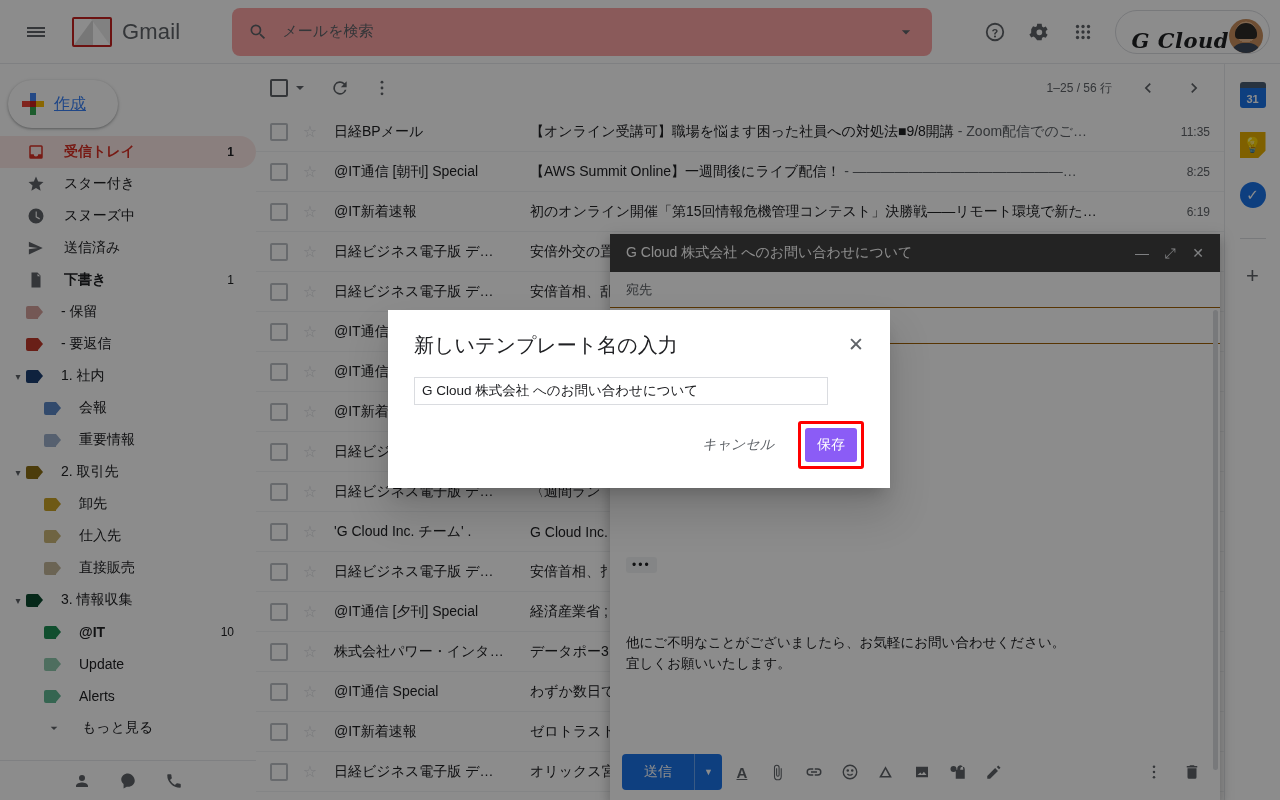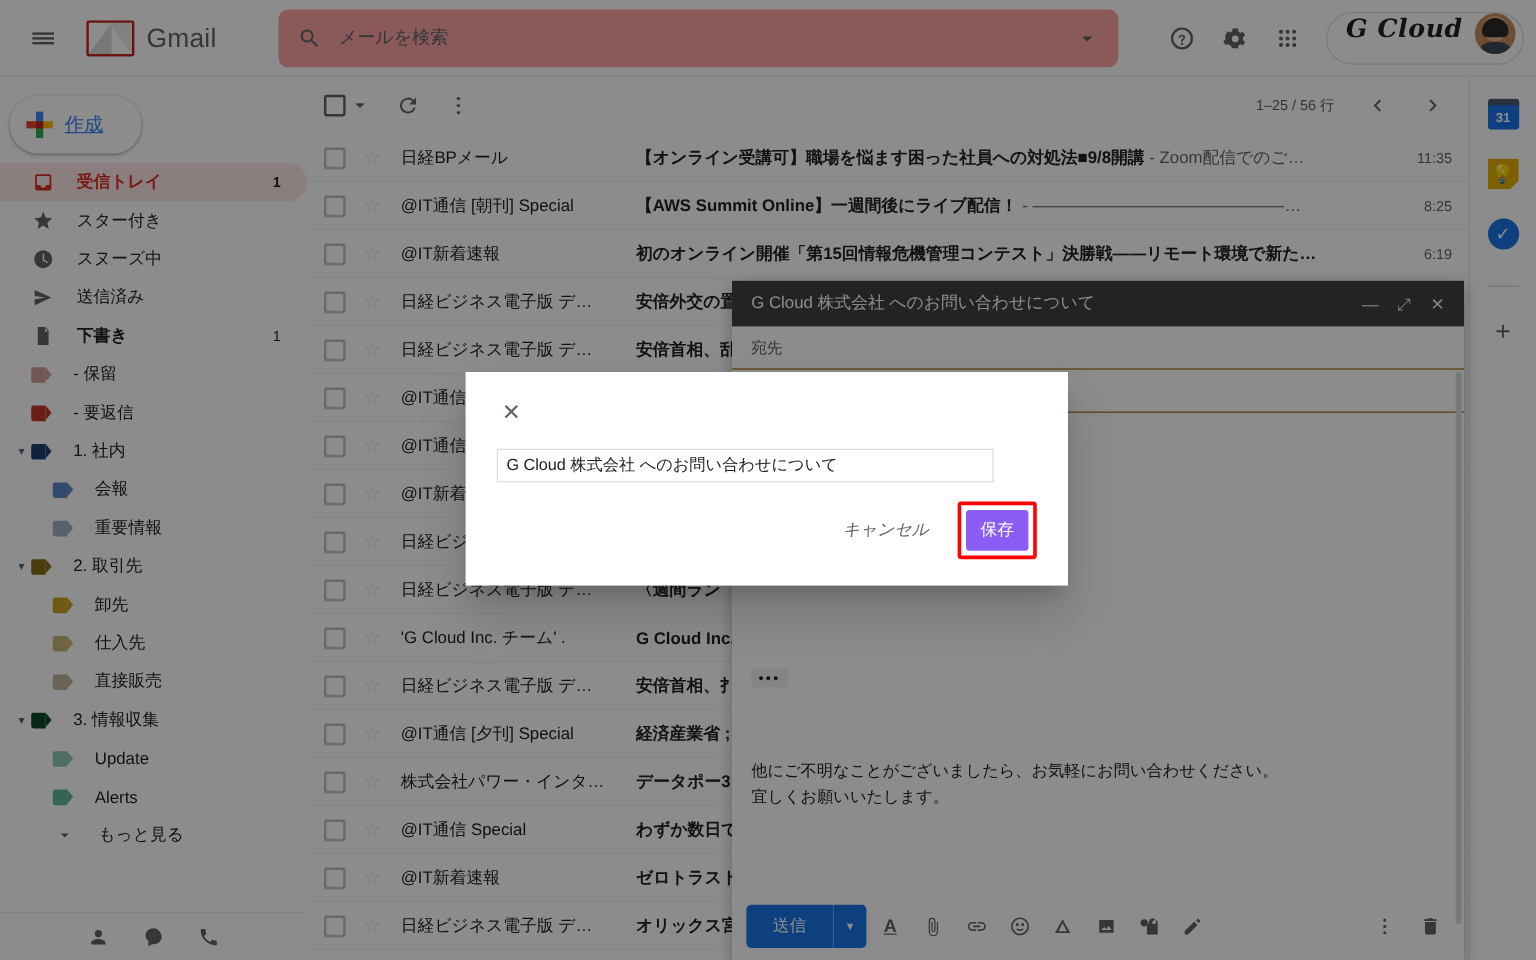--- a/index.html
+++ b/index.html
@@ -47,21 +47,21 @@
     margin-left: 52px; width: 700px; height: 48px; background:#fca5a5;
     border-radius: 8px; display:flex; align-items:center; padding: 0 16px;
   }
   .searchbar .ph { margin-left: 14px; color:#5f6368; font-size: 15px; flex:1; }
   .icon-btn {
     width: 40px; height: 40px; border-radius: 50%;
     display:flex; align-items:center; justify-content:center; color:#5f6368;
   }
   .header-right { margin-left: auto; display:flex; align-items:center; gap: 4px; padding-right: 10px; }
   .acct-chip {
-    display:flex; align-items:flex-start; gap: 10px; height: 44px;
+    display:flex; align-items:flex-end; height: 44px;
     border: 1px solid #dadce0; border-radius: 24px; padding: 0 6px 0 16px; margin-left: 8px;
   }
   .acct-name { font-family: "DejaVu Serif", serif; font-style: italic; font-weight: bold;
     font-size: 21px; color: #202124; letter-spacing: .5px; }
   .avatar {
     width: 34px; height: 34px; border-radius: 50%; overflow:hidden; position: relative;
     background: radial-gradient(circle at 50% 38%, #e8b98e 0 38%, #c98f5d 39% 100%);
   }
   .avatar::before {
     content:""; position:absolute; left:50%; top:4px; transform:translateX(-50%);
@@ -140,21 +140,21 @@
   .mail-row {
     height: 40px; display:flex; align-items:center; border-bottom: 1px solid #f1f3f4;
     font-size: 14px; color:#202124; padding-left: 14px;
   }
   .mrow-cb { width: 18px; height: 18px; border: 2px solid #bdc1c6; border-radius: 2px; flex:none; }
   .mrow-star { width: 20px; margin-left: 12px; color:#dadce0; font-size: 16px; flex:none;
     display:flex; align-items:center; justify-content:center; }
   .mrow-sender { width: 196px; margin-left: 14px; flex:none; white-space:nowrap;
     overflow:hidden; text-overflow:ellipsis; }
   .mrow-subject { flex: 1; white-space: nowrap; overflow: hidden; color:#5f6368; padding-right: 12px; }
-  .mrow-subject b { color:#202124; font-weight: bold; }
+  .mrow-subject b { color:#202124; font-weight: normal; }
   .mrow-time { width: 60px; text-align: right; padding-right: 14px; font-size: 12px; color:#5f6368; flex:none; }
 
   
   .right-rail {
     position:absolute; top: 64px; right: 0; width: 56px; height: 736px;
     background:#fff; border-left: 1px solid #e8eaed; z-index: 3;
     display:flex; flex-direction: column; align-items:center; padding-top: 18px; gap: 24px;
   }
   .rail-cal { width: 26px; height: 26px; border-radius: 3px; background:#1a73e8;
     color:#fff; font-size: 11px; font-weight: bold; display:flex; align-items:flex-end;
@@ -417,20 +417,28 @@
         </div>
         <div class="nav-item">
           <div class="caret">▾</div>
           <div class="tag" style="color: rgb(11, 74, 47);">
             <span class="body" style="background:#0b4a2f"></span>
             <span class="tip"></span>
           </div>
           <div class="label">3. 情報収集</div>
           <div class="count"></div>
         </div>
+        <div class="nav-item indent bold">
+          <div class="tag" style="color: rgb(30, 142, 84);">
+            <span class="body" style="background:#1e8e54"></span>
+            <span class="tip"></span>
+          </div>
+          <div class="label">@IT</div>
+          <div class="count">10</div>
+        </div>
         <div class="nav-item indent">
           <div class="tag" style="color: rgb(143, 201, 173);">
             <span class="body" style="background:#8fc9ad"></span>
             <span class="tip"></span>
           </div>
           <div class="label">Update</div>
           <div class="count"></div>
         </div>
         <div class="nav-item indent">
           <div class="tag" style="color: rgb(98, 184, 148);">
@@ -708,20 +716,21 @@
         </div>
       </div>
     </div>
     <div class="compose-scroll"></div>
   </div>
 
   <div class="dimmer"></div>
 
   <div class="modal">
     <div class="modal-head">
+      <div class="modal-title">新しいテンプレート名の入力</div>
       <div class="modal-close">✕</div>
     </div>
     <div class="modal-input">
       <span>G Cloud 株式会社 へのお問い合わせについて</span>
     </div>
     <div class="modal-actions">
       <div class="btn-cancel">キャンセル</div>
       <div class="save-wrap">
         <div class="btn-save">保存</div>
       </div>

